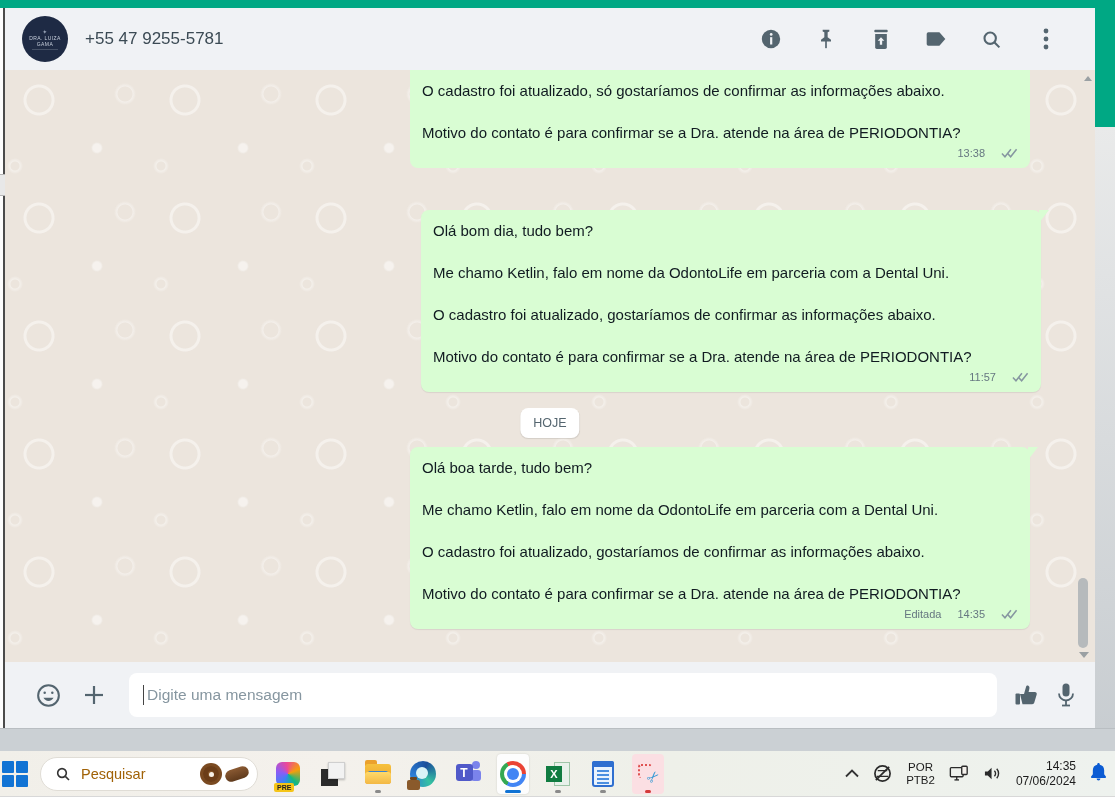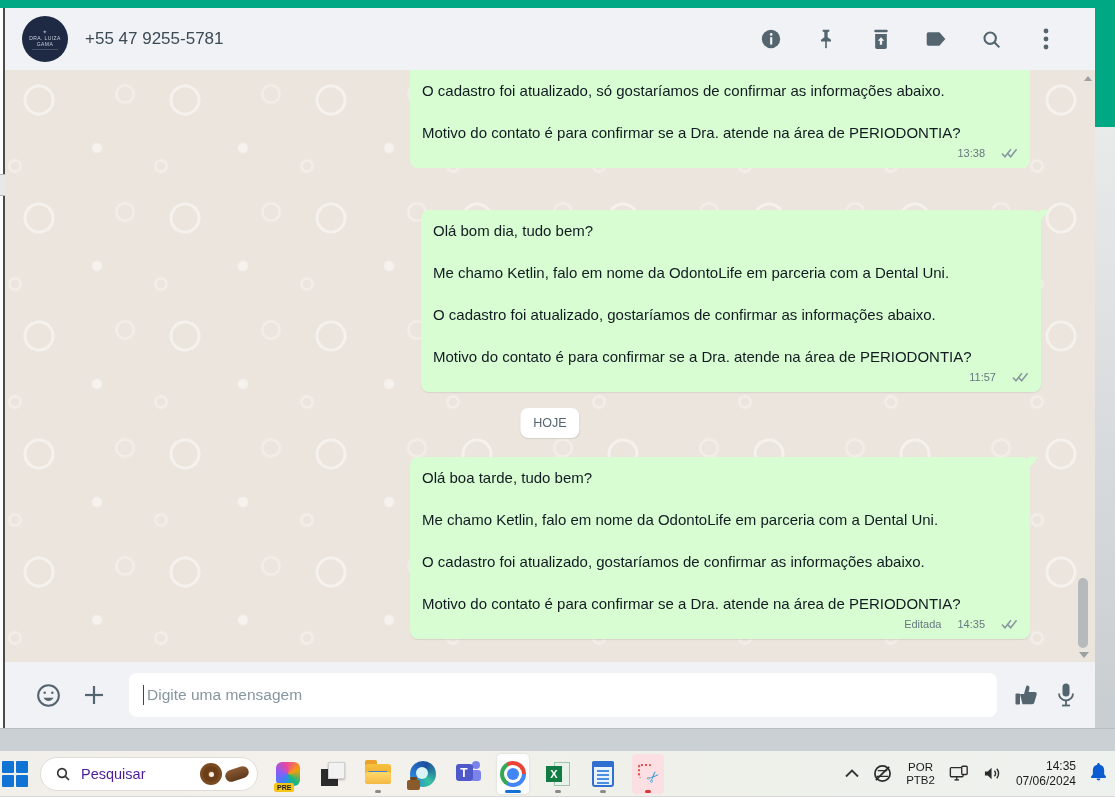--- a/index.html
+++ b/index.html
@@ -39,21 +39,21 @@
   .bubble.tail::after { content:""; position:absolute; top:0; right:-8px; width:10px; height:13px; background:#d9fdd3; clip-path:polygon(0 0,100% 0,0 100%); }
   .bubble.clipped { border-top-left-radius:0; border-top-right-radius:0; box-shadow:none; }
   .bubble p { font-size:15px; line-height:20px; color:#111b21; margin:0 0 22px 0; }
   .bubble p:last-of-type { margin-bottom:2px; }
   .meta { display:flex; justify-content:flex-end; align-items:center; gap:16px; height:16px; }
   .meta .t { font-size:11px; color:#667781; }
   .ticks { color:#8696a0; display:flex; }
 
   .b1 { top:0; }
   .b2 { top:140px;margin-left:11px; }
-  .b3 { top:387px; }
+  .b3 { top:377px; }
 
   .day-pill { position:absolute; left:50%; transform:translateX(-50%); top:338px; background:#fff; border-radius:8px; padding:8px 13px; font-size:12.5px; color:#54656f; box-shadow:0 1px 1px rgba(0,0,0,.1); }
 
   
   .chat-sb-thumb { position:absolute; left:1073px; top:508px; width:10px; height:70px; background:#b6babc; border-radius:5px; }
   .sb-arrow-down { position:absolute; left:1074px; top:582px; width:0; height:0; border-left:5px solid transparent; border-right:5px solid transparent; border-top:6px solid #9aa0a3; }
   .sb-arrow-up-top { position:absolute; left:1079px; top:6px; width:0; height:0; border-left:4px solid transparent; border-right:4px solid transparent; border-bottom:5px solid #9aa0a3; }
 
   
   .composer { position:absolute; left:5px; top:662px; width:1090px; height:66px; background:#f0f2f5; display:flex; align-items:center; }
@@ -67,21 +67,21 @@
   .mic-btn { margin-left:16px; }
 
   
   .desk-strip { position:absolute; left:0; top:728px; width:1115px; height:23px; background:#cbd0d4; border-top:1px solid #b9bec2; }
 
   
   .taskbar { position:absolute; left:0; top:751px; width:1115px; height:46px; background:linear-gradient(90deg,#f1efe9,#f4f1ec 30%,#eef0e9 60%,#eef2ee); display:flex; align-items:center; border-bottom:1px solid #d8d8d8; }
   .start { width:26px; height:26px; margin-left:2px; display:grid; grid-template-columns:12px 12px; grid-template-rows:12px 12px; gap:2px; cursor:pointer; }
   .start div { background:#1173d4; border-radius:1px; }
   .search-pill { margin-left:12px; width:218px; height:34px; background:#fff; border:1px solid #e0ddd6; border-radius:17px; display:flex; align-items:center; padding:0 8px 0 14px; cursor:pointer; }
-  .search-pill .stext { font-size:14.5px; color:#4c1d95; margin-left:10px; }
+  .search-pill .stext { font-size:14.5px; color:#a16207; margin-left:10px; }
   .pill-art { margin-left:auto; display:flex; align-items:center; gap:3px; }
   .donut { width:22px; height:22px; border-radius:50%; background:#7a4a21; position:relative; }
   .donut::before { content:""; position:absolute; inset:3px; border-radius:50%; background:#8a5a2b; box-shadow:inset 0 0 0 5px #6b3d18; }
   .donut::after { content:""; position:absolute; left:9px; top:9px; width:5px; height:5px; border-radius:50%; background:#f6efe6; }
   .eclair { width:24px; height:12px; border-radius:6px; background:linear-gradient(#8a5a33,#5f3a1c); transform:rotate(-18deg); }
   .tb-apps { display:flex; align-items:center; gap:13px; margin-left:14px; }
   .tb-app { width:32px; height:40px; display:flex; align-items:center; justify-content:center; position:relative; cursor:pointer; }
   .tb-app .dot { position:absolute; bottom:1px; left:50%; transform:translateX(-50%); width:6px; height:3px; border-radius:2px; background:#8a8a8a; }
   .tb-app.active { background:#fdfdfd; border-radius:4px; box-shadow:0 0 2px rgba(0,0,0,.15); }
   .tb-app.active .dot { width:16px; background:#1173d4; }

